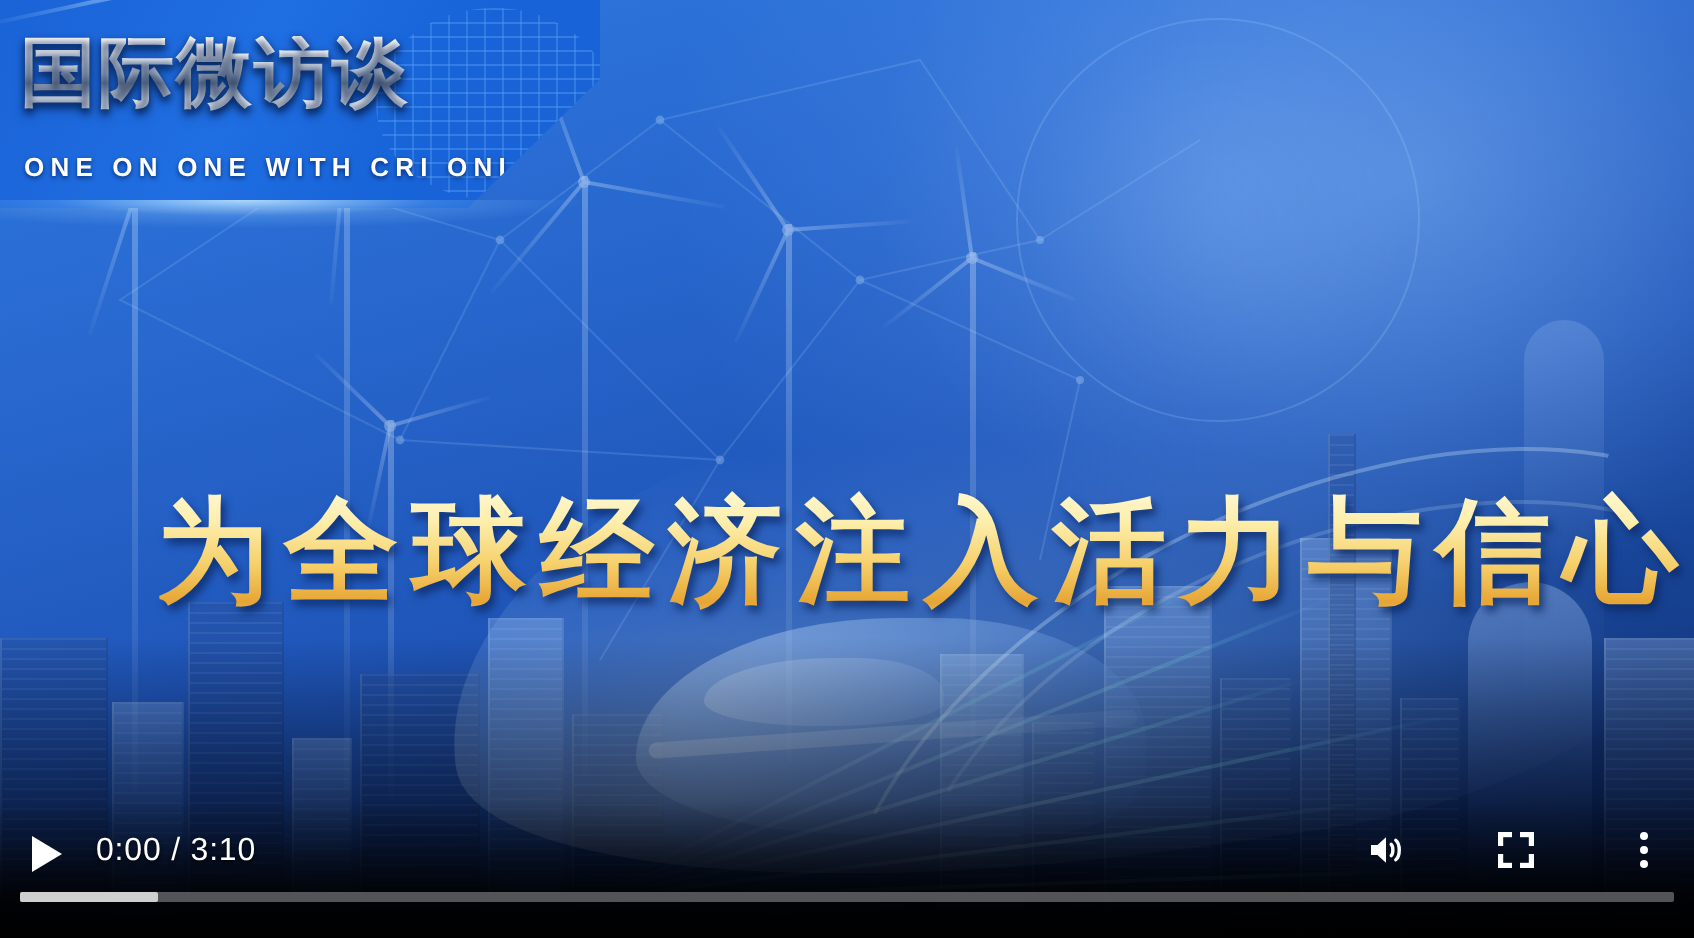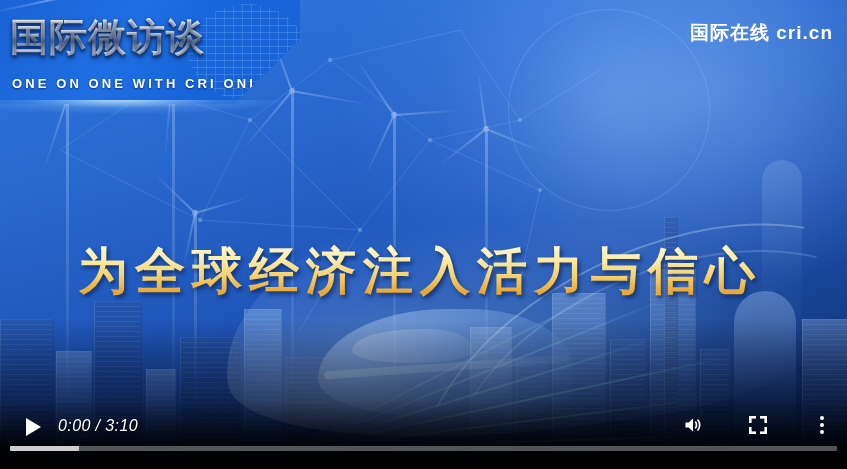--- a/index.html
+++ b/index.html
@@ -265,21 +265,21 @@
     white-space: nowrap;
     color: #ffffff;
     text-shadow:
       2px 3px 0 rgba(16,52,124,0.85),
       4px 6px 10px rgba(6,26,70,0.55);
     font-family: "DejaVu Sans", sans-serif;
   }
   .title-2 {
     position: absolute;
     left: 78px; top: 238px;
-    font-size: 50px;
+    font-size: 57px;
     font-weight: bold;
     letter-spacing: 7px;
     white-space: nowrap;
     background: linear-gradient(to bottom, #fffbe2 0%, #fdeeab 30%, #f6cf6a 58%, #e6a534 82%, #f3d184 100%);
     -webkit-background-clip: text;
     background-clip: text;
     color: transparent;
     -webkit-text-fill-color: transparent;
     filter: drop-shadow(2px 3px 2px rgba(10,38,95,0.75));
     font-family: "DejaVu Serif", serif;
@@ -287,23 +287,22 @@
   }
 
   
   .controls {
     position: absolute;
     left: 0; right: 0; bottom: 0;
     height: 69px;
   }
   .ctl-row {
     position:absolute;
-    left: 12px; right: 0; top: 8px;
+    left: 2px; right: 0; top: 8px;
     height: 36px;
-    font-style: italic;
   }
   .play-btn {
     position:absolute; left: 8px; top: 6px;
     width: 26px; height: 26px;
     cursor: pointer;
   }
   .play-tri {
     position:absolute; left: 6px; top: 4px;
     width: 0; height: 0;
     border-left: 15px solid #ffffff;
@@ -483,24 +482,20 @@
         <div class="banner-streak" style="left:-10px; top:12px;  width:180px; transform:rotate(-12deg);"></div>
         <div class="banner-streak" style="left:30px;  top:4px;   width:150px; transform:rotate(-16deg); opacity:.6;"></div>
 
       </div>
       <div class="banner-title">国际微访谈</div>
       <div class="banner-sub">ONE ON ONE WITH CRI ONLINE</div>
     </div>
     <div class="banner-underglow"></div>
 
     <div class="logo">
-      <div class="logo-row2">
-        <span>国际在线</span>
-        <span>cri.cn</span>
-      </div>
     </div>
 
   </div>
 
   <div class="controls">
     <div class="controls-bg"></div>
 
     <div class="ctl-row">
 
       <div class="play-btn">

